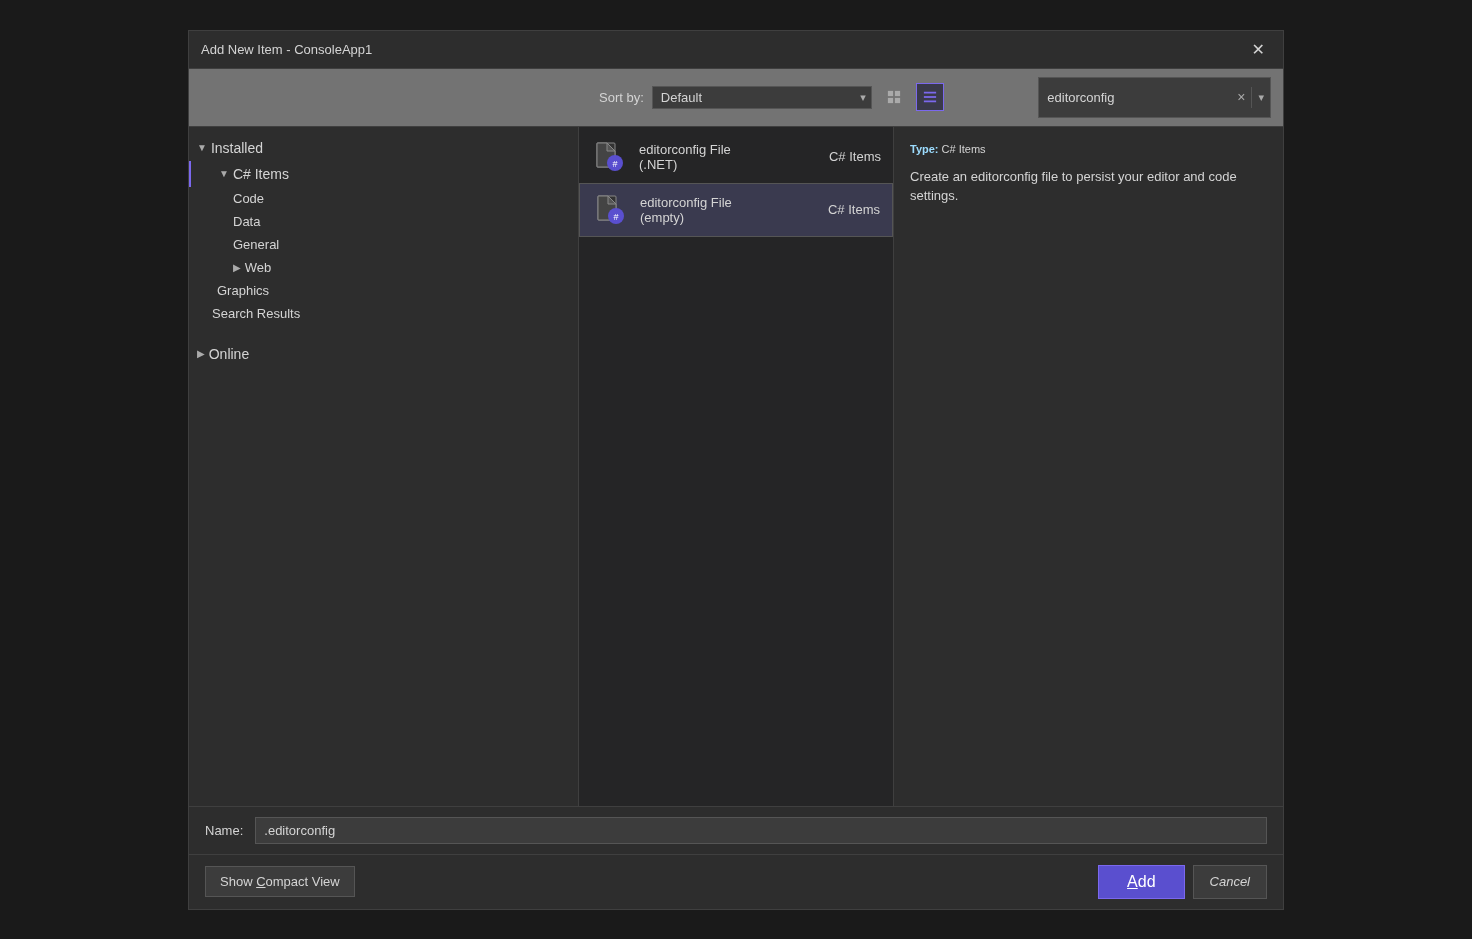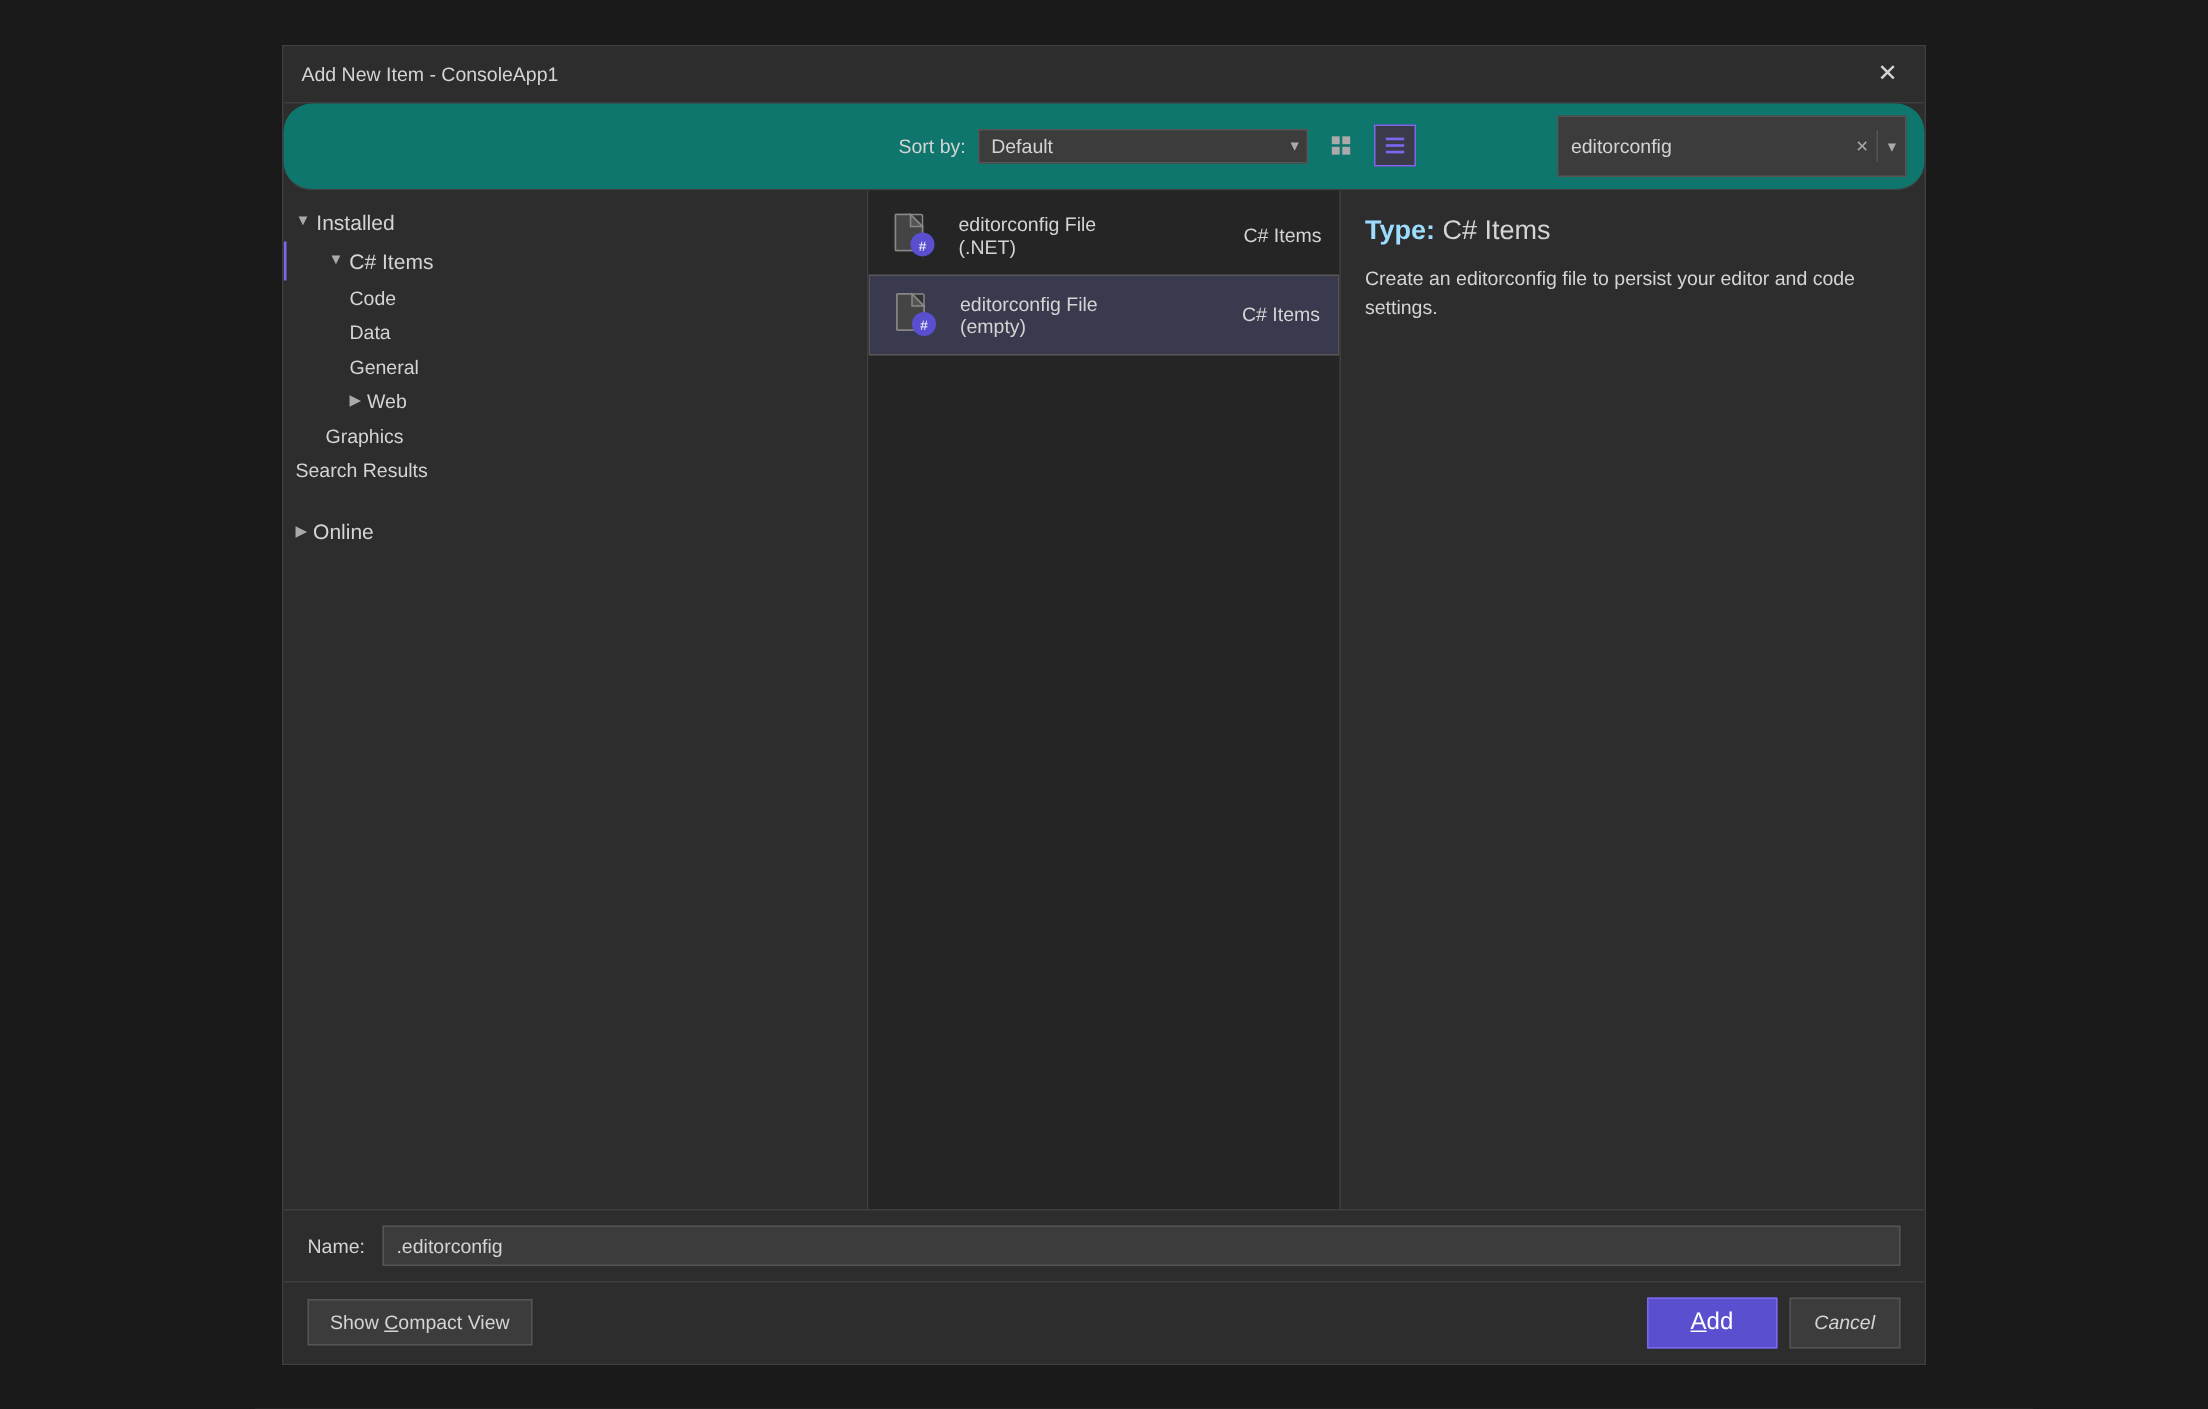--- a/index.html
+++ b/index.html
@@ -176,21 +176,21 @@
     }
     
     .right-panel {
       width: 390px;
       background: #2d2d2d;
       border-left: 1px solid #3f3f3f;
       padding: 16px;
       flex-shrink: 0;
     }
     .type-info {
-      font-size: 18px;
+      font-size: 11px;
       margin-bottom: 12px;
     }
     .type-info .label {
       color: #9cdcfe;
       font-weight: bold;
     }
     .type-info .value {
       color: #d4d4d4;
     }
     .description {
@@ -297,24 +297,23 @@
 
     
     ::-webkit-scrollbar { width: 8px; }
     ::-webkit-scrollbar-track { background: #2d2d2d; }
     ::-webkit-scrollbar-thumb { background: #555; }
 
     .header-search-row {
       display: flex;
       align-items: center;
       padding: 8px 12px;
-      background: #0f766e;
+      background: #737373;
       border-bottom: 1px solid #3f3f3f;
       gap: 8px;
-      border-radius: 19px;
     }
   </style>
 </head>
 <body>
 
 <div class="dialog">
 
   <div class="title-bar">
     <span class="title-bar-title">Add New Item - ConsoleApp1</span>
     <button class="title-bar-close">✕</button>
@@ -378,21 +377,21 @@
       </div>
       <div class="sidebar-item indent-2">
         <span class="chevron">▶</span>
         <span>Web</span>
       </div>
 
       <div class="sidebar-item" style="padding-left: 28px;">
         <span>Graphics</span>
       </div>
 
-      <div class="sidebar-item" style="padding-left: 8px; text-align: center;">
+      <div class="sidebar-item" style="padding-left: 23px; text-align: center;">
         <span>Search Results</span>
       </div>
 
       <div class="sidebar-header" style="margin-top: 16px;">
         <span class="chevron">▶</span>
         <span>Online</span>
       </div>
     </div>
 
     <div class="center-panel">

